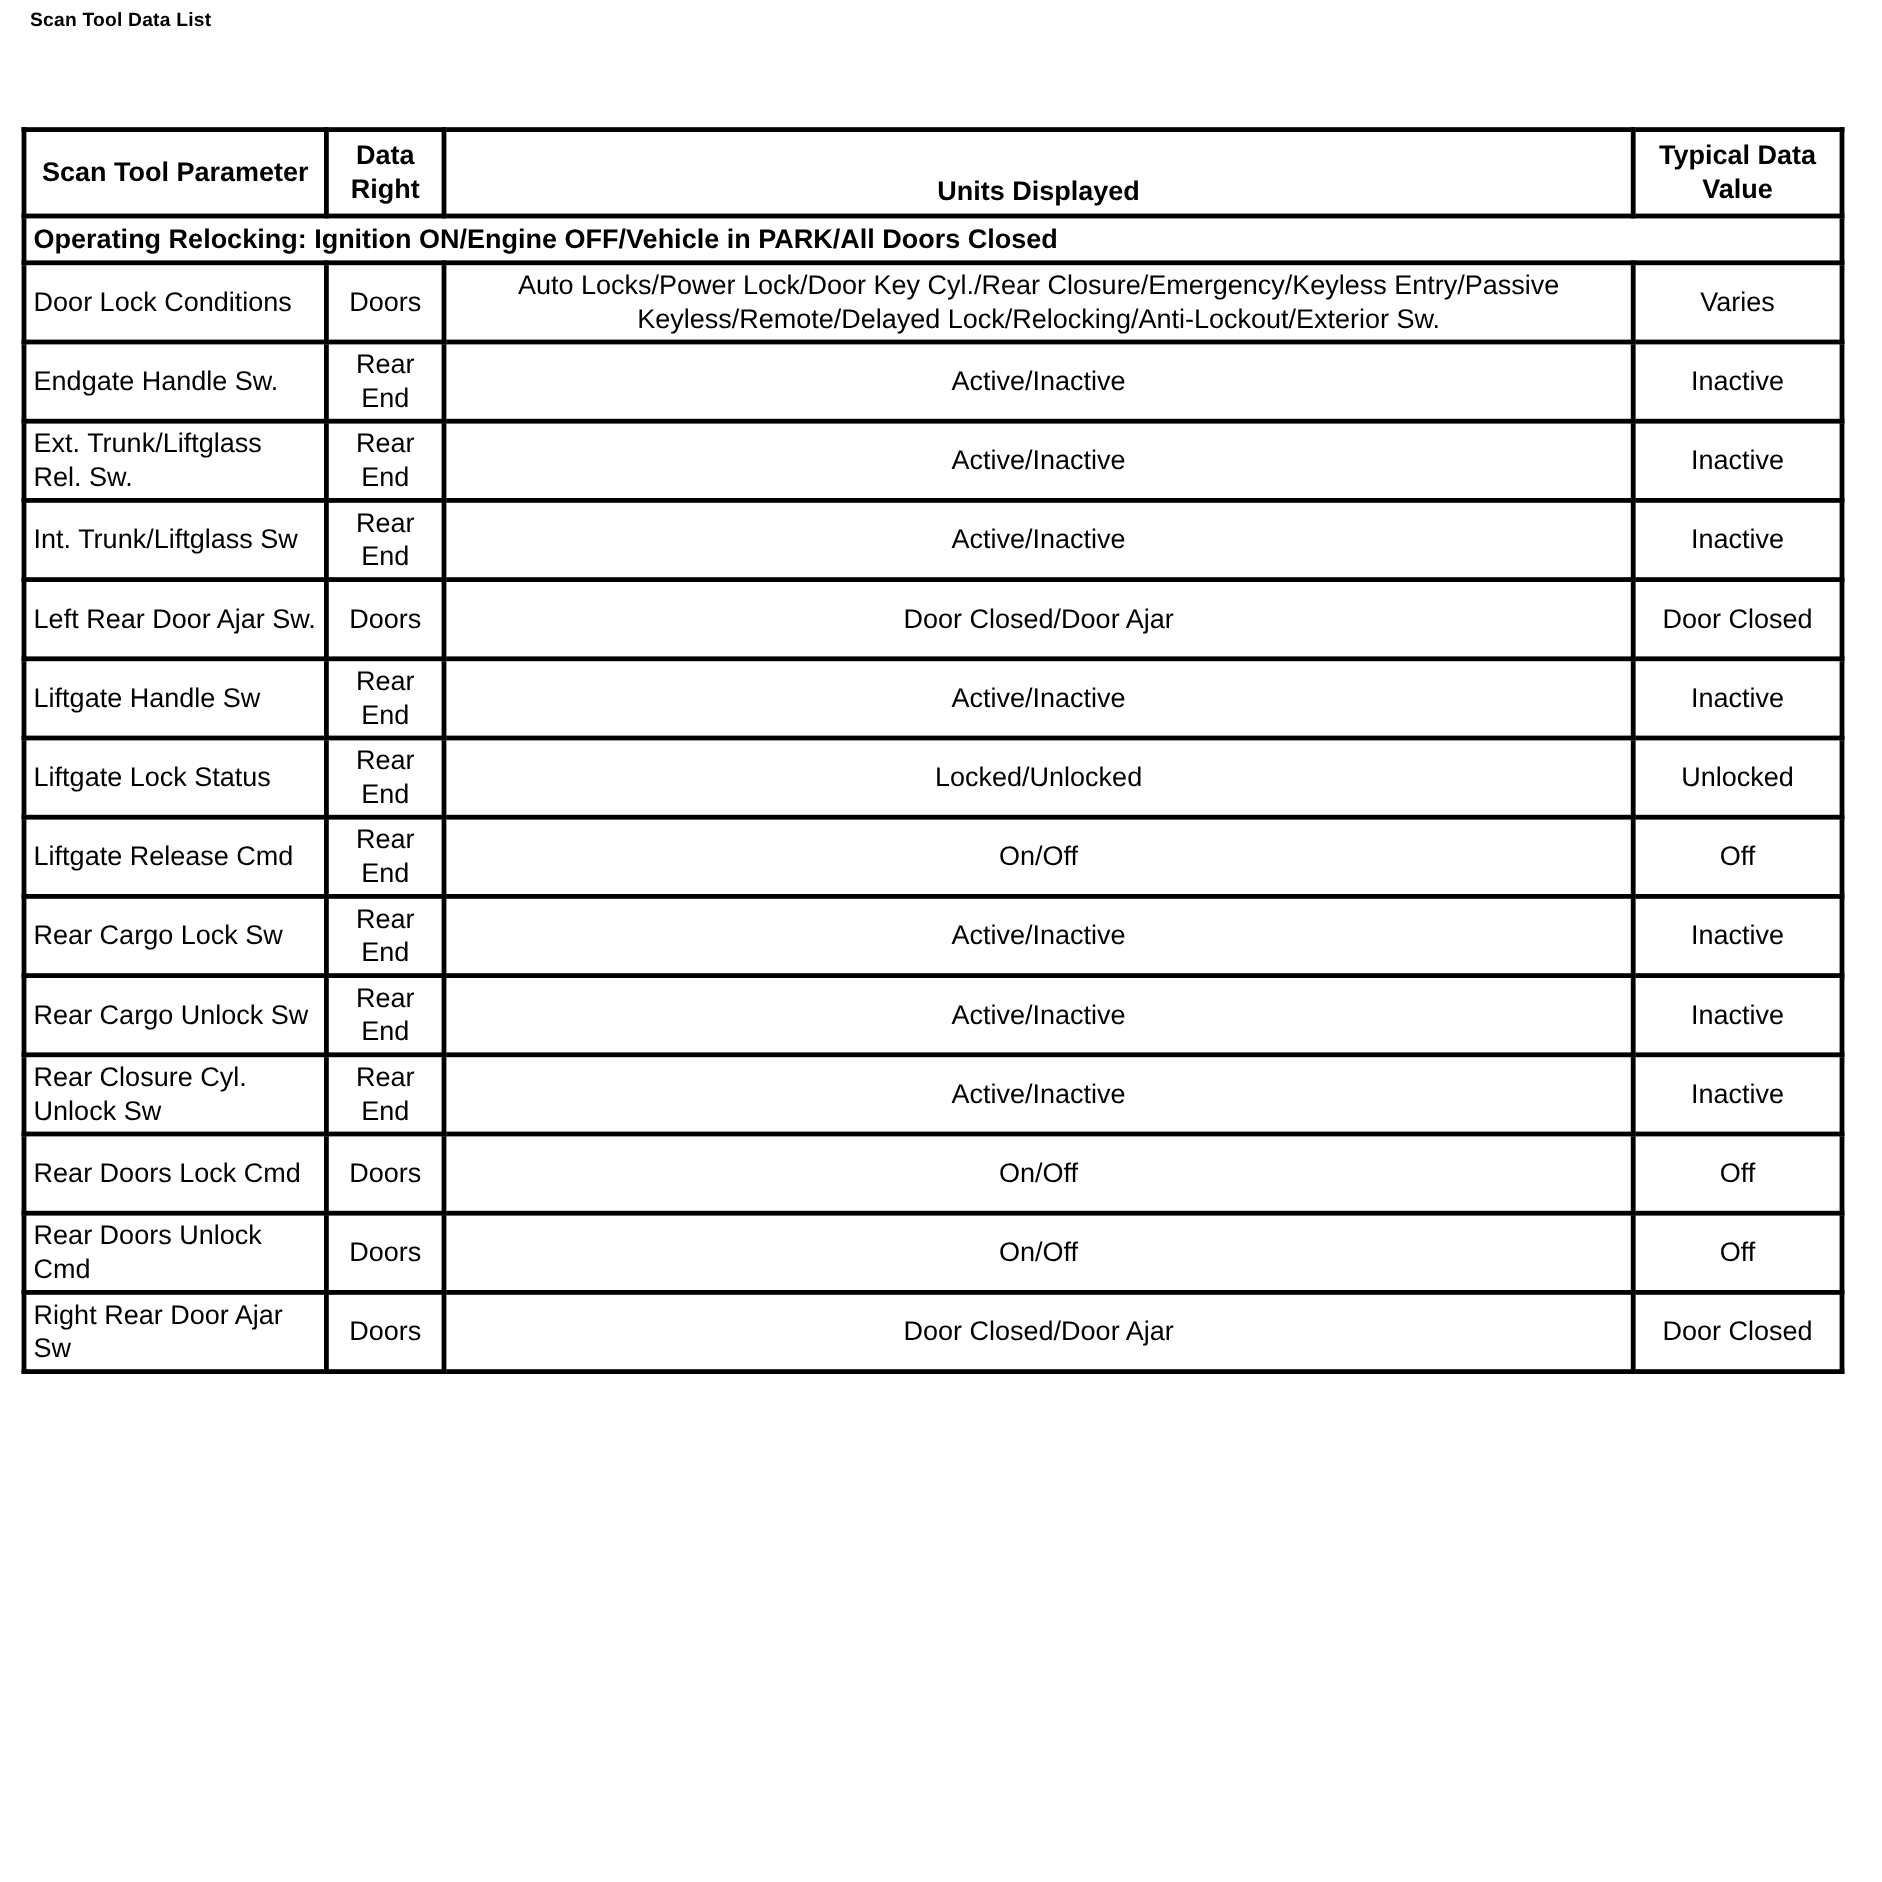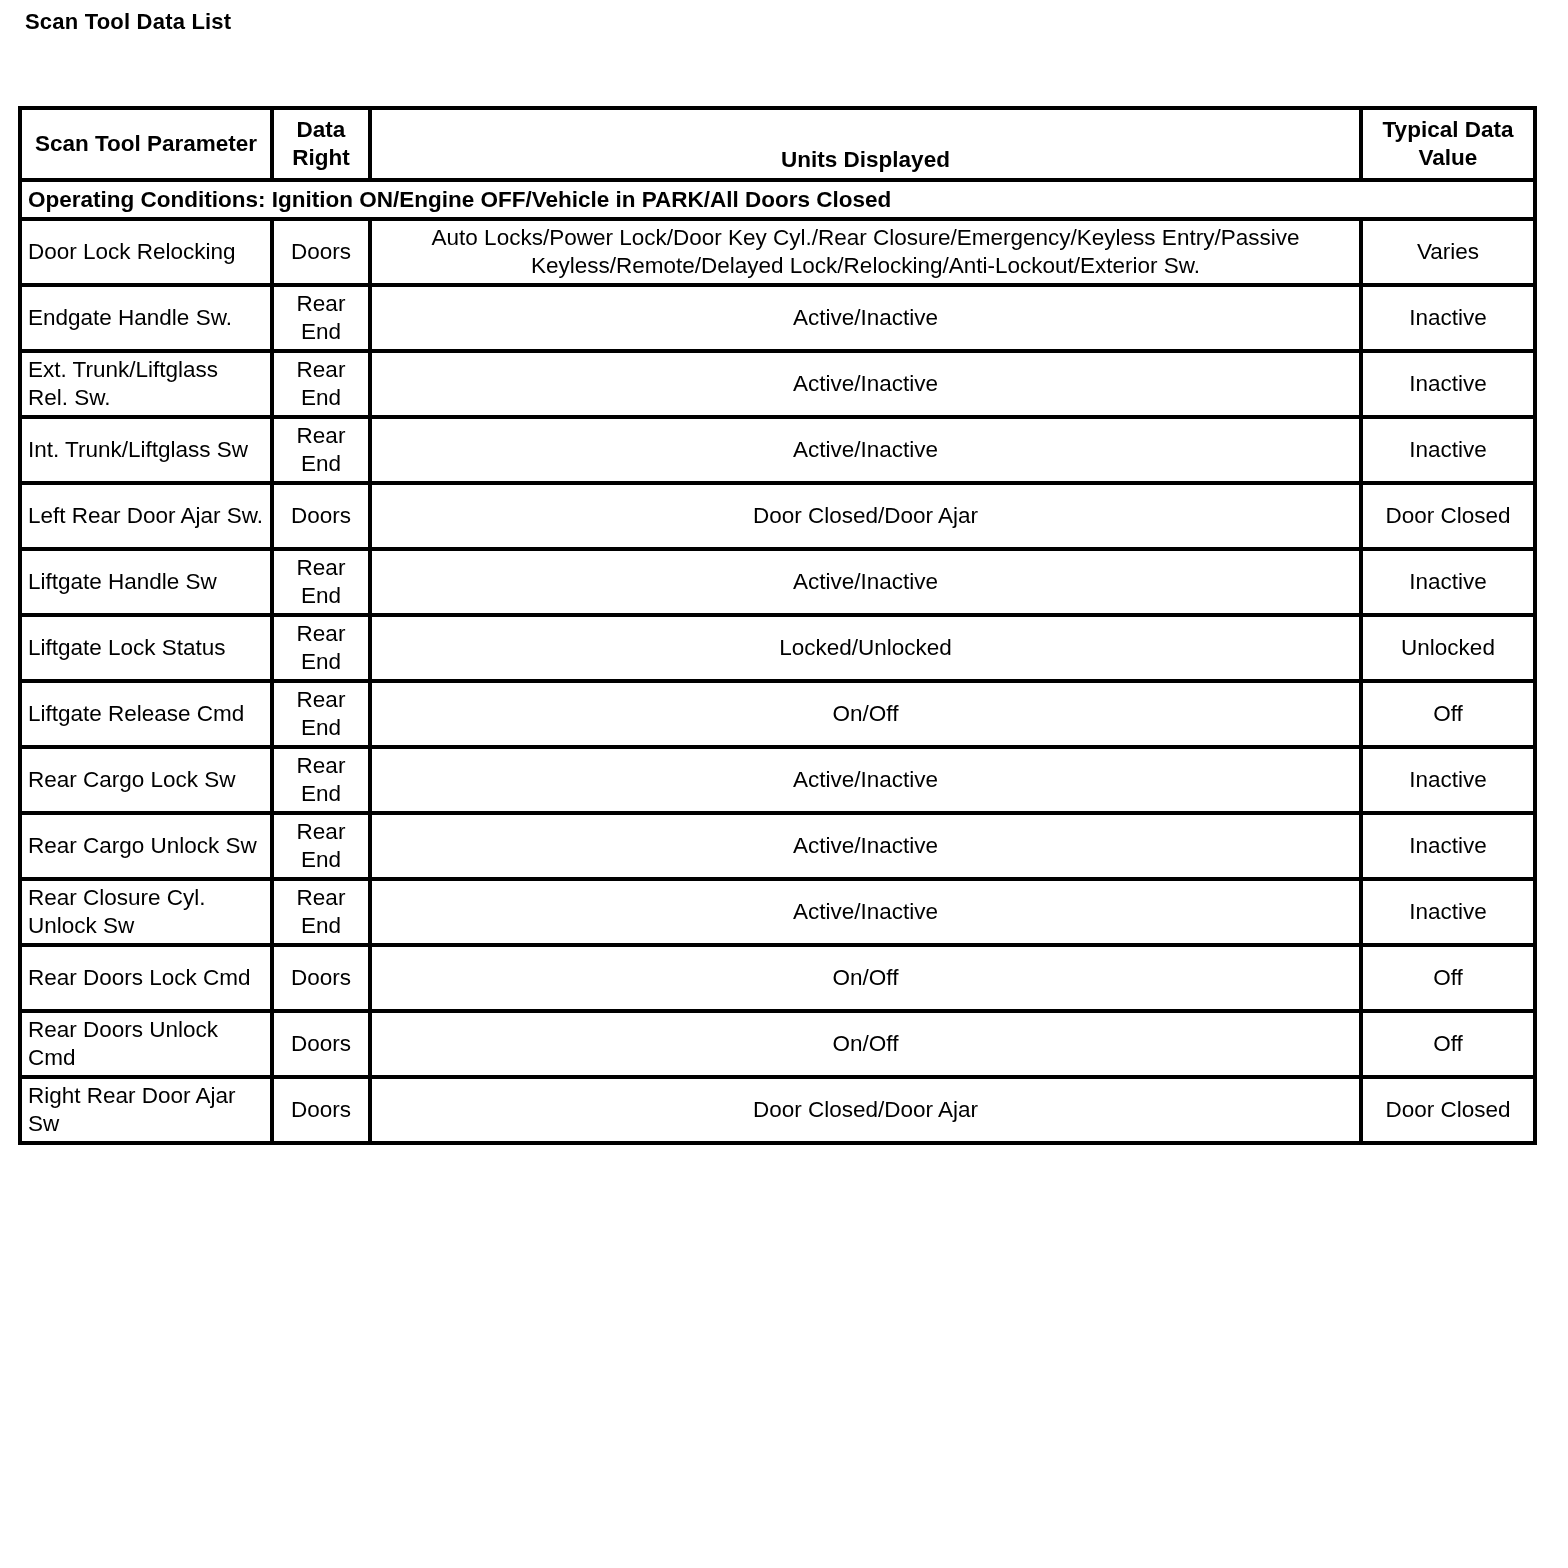--- a/index.html
+++ b/index.html
@@ -2,21 +2,21 @@
 <html><head>
 <meta charset="utf-8">
 <style>
   html, body { margin: 0; padding: 0; background: #ffffff; }
   body {
     width: 1568px; height: 1568px; position: relative; overflow: hidden;
     font-family: "Liberation Sans", sans-serif; color: #000;
   }
   .doc-title {
     position: absolute; left: 25px; top: 9px;
-    font-size: 22px; font-weight: bold; letter-spacing: 0.2px;
+    font-size: 16px; font-weight: bold; letter-spacing: 0.2px;
   }
   table.data-table {
     position: absolute; left: 18px; top: 106px;
     width: 1515px; border-collapse: collapse; table-layout: fixed;
   }
   table.data-table td, table.data-table th {
     border: 4px solid #000; padding: 0 6px; font-size: 22.5px;
     line-height: 28px; vertical-align: middle; overflow: hidden;
   }
   col.c1 { width: 252px; }
@@ -45,24 +45,24 @@
   <thead>
     <tr class="hdr">
       <th>Scan Tool Parameter</th>
       <th>Data Right</th>
       <th class="units">Units Displayed</th>
       <th>Typical Data Value</th>
     </tr>
   </thead>
   <tbody id="tbody">
     <tr class="cond">
-      <td colspan="4">Operating Conditions: Ignition ON/Engine OFF/Vehicle in PARK/All Doors Closed</td>
+      <td colspan="4">Operating Relocking: Ignition ON/Engine OFF/Vehicle in PARK/All Doors Closed</td>
     </tr>
   <tr class="row">
-        <td class="param">Door Lock Relocking</td>
+        <td class="param">Door Lock Conditions</td>
         <td class="list">Doors</td>
         <td class="units">Auto Locks/Power Lock/Door Key Cyl./Rear Closure/Emergency/Keyless Entry/Passive Keyless/Remote/Delayed Lock/Relocking/Anti-Lockout/Exterior Sw.</td>
         <td class="value">Varies</td>
       </tr>
       <tr class="row">
         <td class="param">Endgate Handle Sw.</td>
         <td class="list">Rear End</td>
         <td class="units">Active/Inactive</td>
         <td class="value">Inactive</td>
       </tr>

